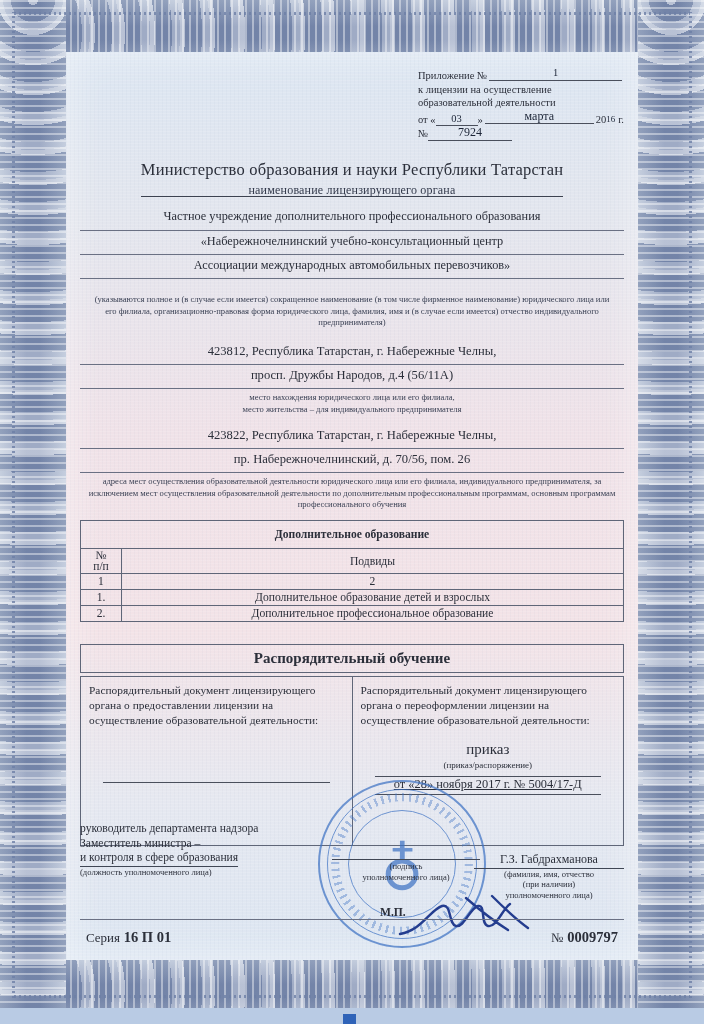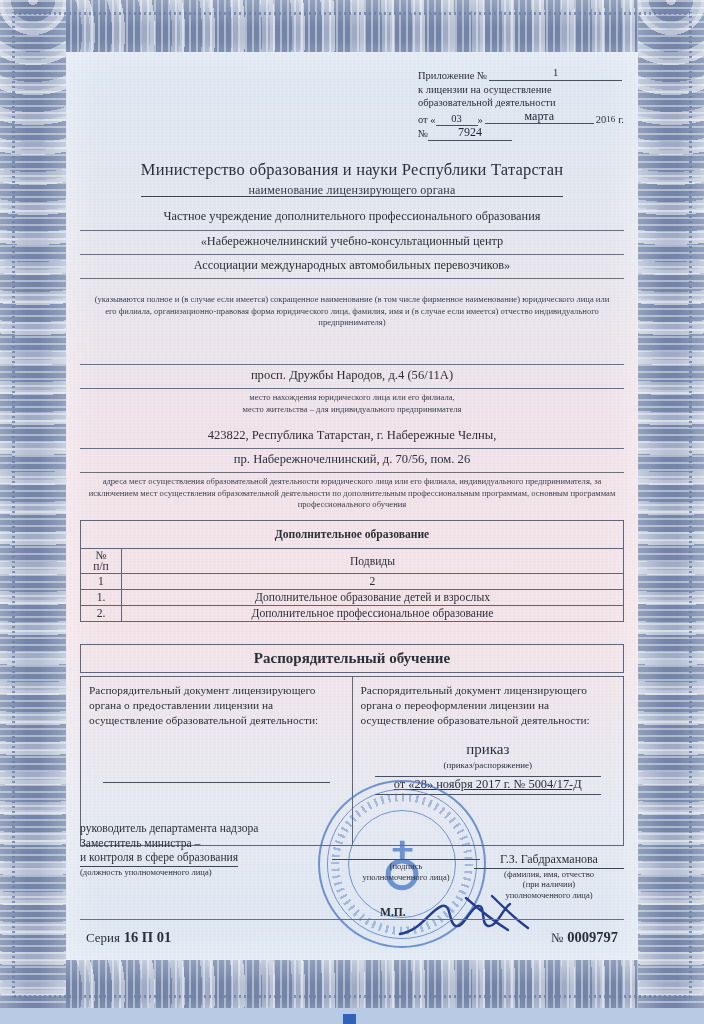--- a/index.html
+++ b/index.html
@@ -183,20 +183,21 @@
 
       <div class="org-line" style="top:157px">Частное учреждение дополнительного профессионального образования</div>
       <div class="rule" style="top:178px"></div>
       <div class="org-line" style="top:182px">«Набережночелнинский учебно-консультационный  центр</div>
       <div class="rule" style="top:202px"></div>
       <div class="org-line" style="top:206px">Ассоциации международных автомобильных перевозчиков»</div>
       <div class="rule" style="top:226px"></div>
 
       <div class="note" style="top:242px">(указываются полное и (в случае если имеется) сокращенное наименование (в том числе фирменное наименование) юридического лица или его филиала, организационно-правовая форма юридического лица, фамилия, имя и (в случае если имеется) отчество индивидуального предпринимателя)</div>
 
+      <div class="addr" style="top:292px">423812, Республика Татарстан, г. Набережные Челны,</div>
       <div class="rule" style="top:312px"></div>
       <div class="addr" style="top:316px">просп. Дружбы Народов, д.4 (56/11А)</div>
       <div class="rule" style="top:336px"></div>
       <div class="note" style="top:340px">место нахождения юридического лица или его филиала,</div>
       <div class="note" style="top:352px">место жительства – для индивидуального предпринимателя</div>
 
       <div class="addr" style="top:376px">423822,  Республика Татарстан, г. Набережные Челны,</div>
       <div class="rule" style="top:396px"></div>
       <div class="addr" style="top:400px">пр. Набережночелнинский, д. 70/56, пом. 26</div>
       <div class="rule" style="top:420px"></div>

